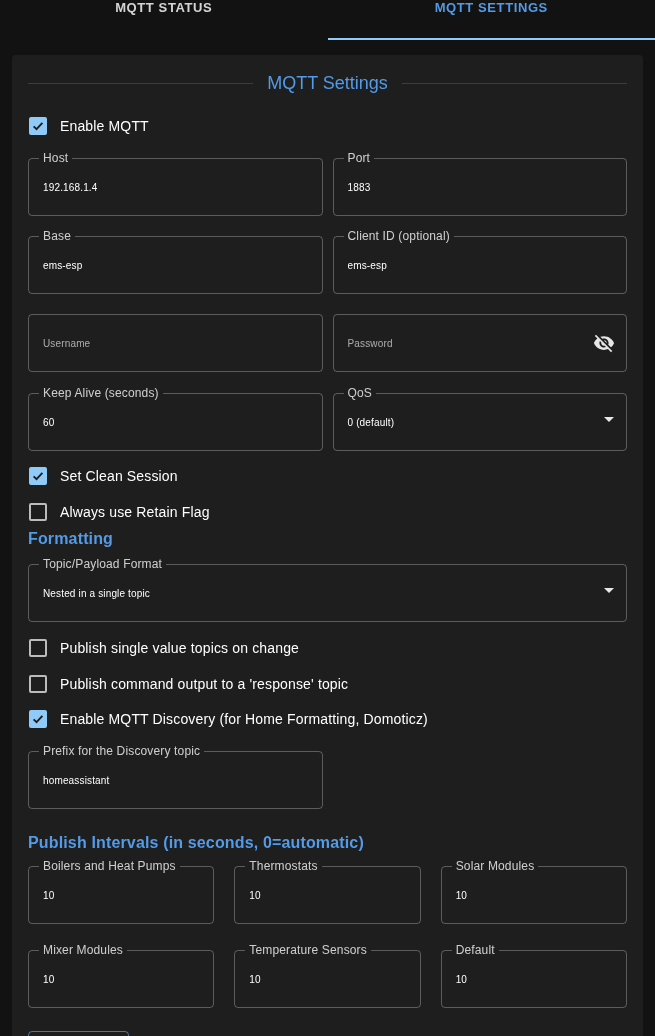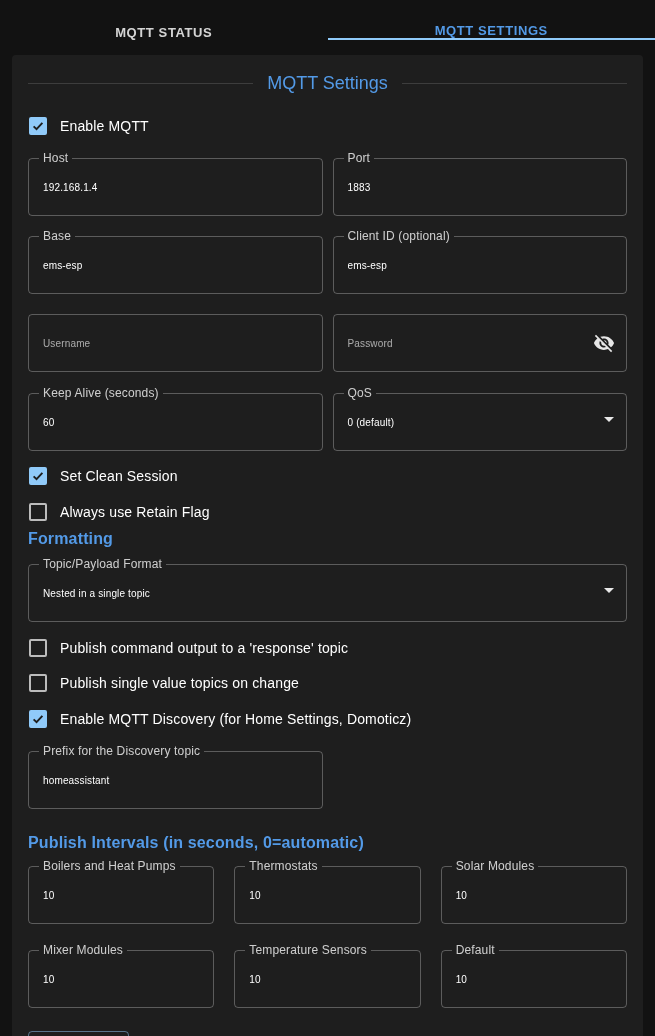--- a/index.html
+++ b/index.html
@@ -6,21 +6,21 @@
   html,body { width:655px; height:1036px; overflow:hidden; }
   body {
     background:var(--background,#121212);
     font-family:"Liberation Sans", sans-serif;
     color:#fff;
     -webkit-font-smoothing:antialiased;
   }
   
   .tabbar { display:flex; height:40px; background:var(--background,#121212); }
   .tab {
-    flex:1; display:flex; align-items:flex-end; justify-content:center;
+    flex:1; display:flex; align-items:flex-start; justify-content:center;
     font-size:13px; font-weight:700; letter-spacing:.6px;
     color:rgba(255,255,255,.82); cursor:pointer;
   }
   .tab.active { color:var(--accent,#539ae7); border-bottom:2px solid var(--lightblue,#90caf9); }
   
   .panel {
     margin:15px 12px 0; background:var(--panel,#1e1e1e);
     border-radius:4px; padding:18px 16px 14px; min-height:981px;
   }
   
@@ -182,41 +182,41 @@
   </label>
 
   <div class="section-h mt24 mb16">Formatting</div>
 
   <div class="field select mb16">
     <span class="flabel">Topic/Payload Format</span>
     <span class="fvalue">Nested in a single topic</span>
     <span class="dd-arrow"></span>
   </div>
 
+  <label class="check-row mb16">
+    <span class="cbox">
+      
+    </span>
+    <span class="clabel">Publish single value topics on change</span>
+  </label>
+
   <label class="check-row mb15">
     <span class="cbox">
       
     </span>
     <span class="clabel">Publish command output to a 'response' topic</span>
-  </label>
-
-  <label class="check-row mb16">
-    <span class="cbox">
-      
-    </span>
-    <span class="clabel">Publish single value topics on change</span>
   </label>
 
   <label class="check-row mb22">
     <span class="cbox on">
       <svg width="14" height="14" viewBox="0 0 24 24">
           <path d="M4.5 12.5l5 5 10-11" fill="none" stroke="#1e1e1e" stroke-width="3.2"></path>
         </svg>
     </span>
-    <span class="clabel">Enable MQTT Discovery (for Home Settings, Domoticz)</span>
+    <span class="clabel">Enable MQTT Discovery (for Home Formatting, Domoticz)</span>
   </label>
 
   <div class="field half">
     <span class="flabel">Prefix for the Discovery topic</span>
     <input value="homeassistant" style="">
   </div>
 
   <div class="section-h mt25 mb14">Publish Intervals (in seconds, 0=automatic)</div>
 
   <div class="grid3 mb26">

